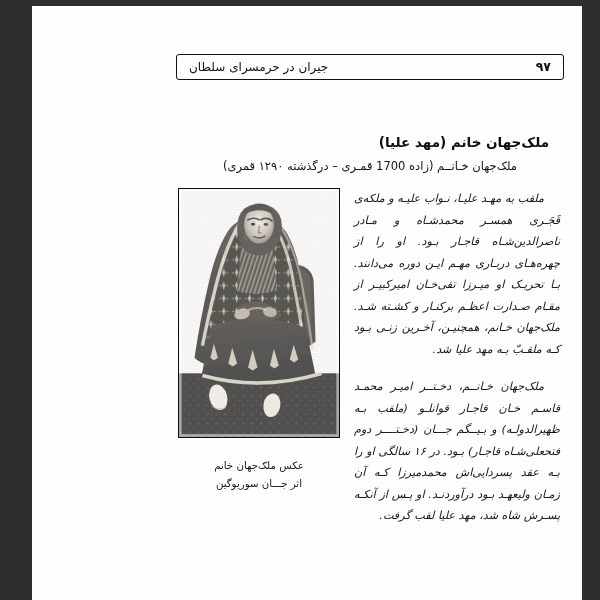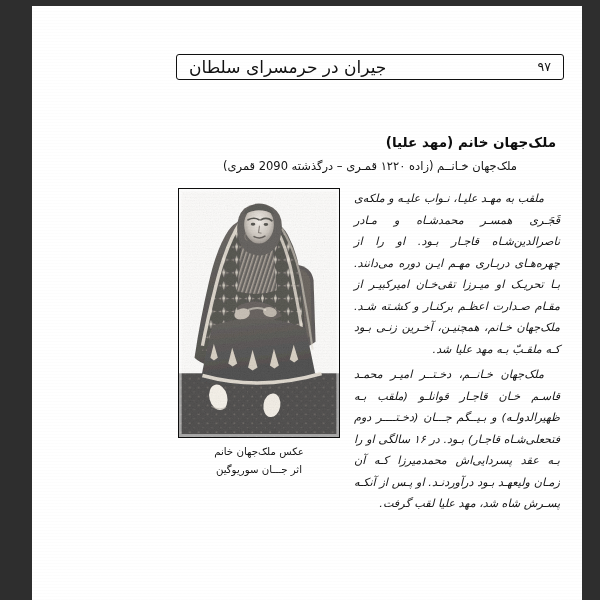--- a/index.html
+++ b/index.html
@@ -43,40 +43,40 @@
     border-radius: 3px;
     box-sizing: border-box;
     display: flex;
     flex-direction: row;
     align-items: center;
     justify-content: space-between;
     padding: 0 12px;
   }
 
   #header-title {
-    font-size: 17px;
+    font-size: 12px;
     line-height: 1;
     letter-spacing: 0px;
     color: #111;
     white-space: nowrap;
     text-align: center;
   }
 
   #header-folio {
     font-size: 12.5px;
     line-height: 1;
     color: #111;
-    font-weight: 400;
+    font-weight: 700;
     white-space: nowrap;
   }
 
   
   #section-heading {
     position: absolute;
-    right: 26px;
+    right: 33px;
     top: 118px;
     width: 380px;
     text-align: right;
     font-size: 13.5px;
     font-weight: 700;
     color: #0d0d0d;
     line-height: 1.4;
   }
 
   #section-subtitle {
@@ -136,27 +136,27 @@
   #photo-canvas svg { display: block; width: 100%; height: 100%; }
 
   #figure-caption {
     width: 162px;
     box-sizing: border-box;
     text-align: center;
     direction: rtl;
     font-size: 10.2px;
     line-height: 1.75;
     color: #141414;
-    padding-top: 5px;
+    padding-top: 19px;
   }
 
   .caption-line { display: block; }
 
   .body-para { margin: 0; text-indent: 16px; font-style: italic; }
-  .body-para + .body-para { margin-top: 4px; }
+  .body-para + .body-para { margin-top: 16px; }
 
   
   #scan-grain {
     position: absolute;
     inset: 0;
     pointer-events: none;
     opacity: 0.035;
     background-image:
       repeating-linear-gradient(0deg, rgba(0,0,0,0.6) 0px, rgba(0,0,0,0) 1px, rgba(0,0,0,0) 3px);
   }
@@ -168,21 +168,21 @@
 
   <div id="page-sheet">
 
     <div id="header-box">
       <span id="header-folio">۹۷</span>
       <span id="header-title">جیران در حرمسرای سلطان</span>
     </div>
 
     <h1 id="section-heading">ملک‌جهان خانم (مهد علیا)</h1>
 
-    <div id="section-subtitle">ملک‌جهان خـانــم (زاده ۱۲۲۰ قمـری – درگذشته 2090 قمری)</div>
+    <div id="section-subtitle">ملک‌جهان خـانــم (زاده 1700 قمـری – درگذشته ۱۲۹۰ قمری)</div>
 
     <div id="body-flow">
 
       <figure id="figure-block">
         <div id="figure-frame">
           <div id="photo-canvas">
             <svg viewBox="0 0 162 250" preserveAspectRatio="xMidYMid slice" role="img">
               <defs>
 
                 <filter id="grain" x="-10%" y="-10%" width="120%" height="120%">

